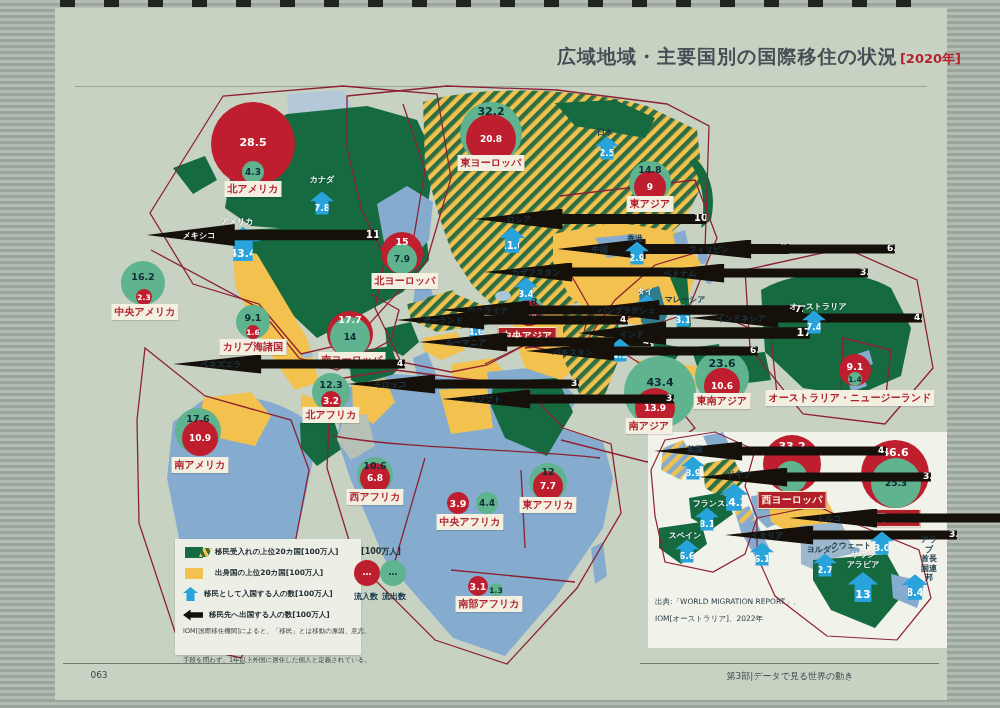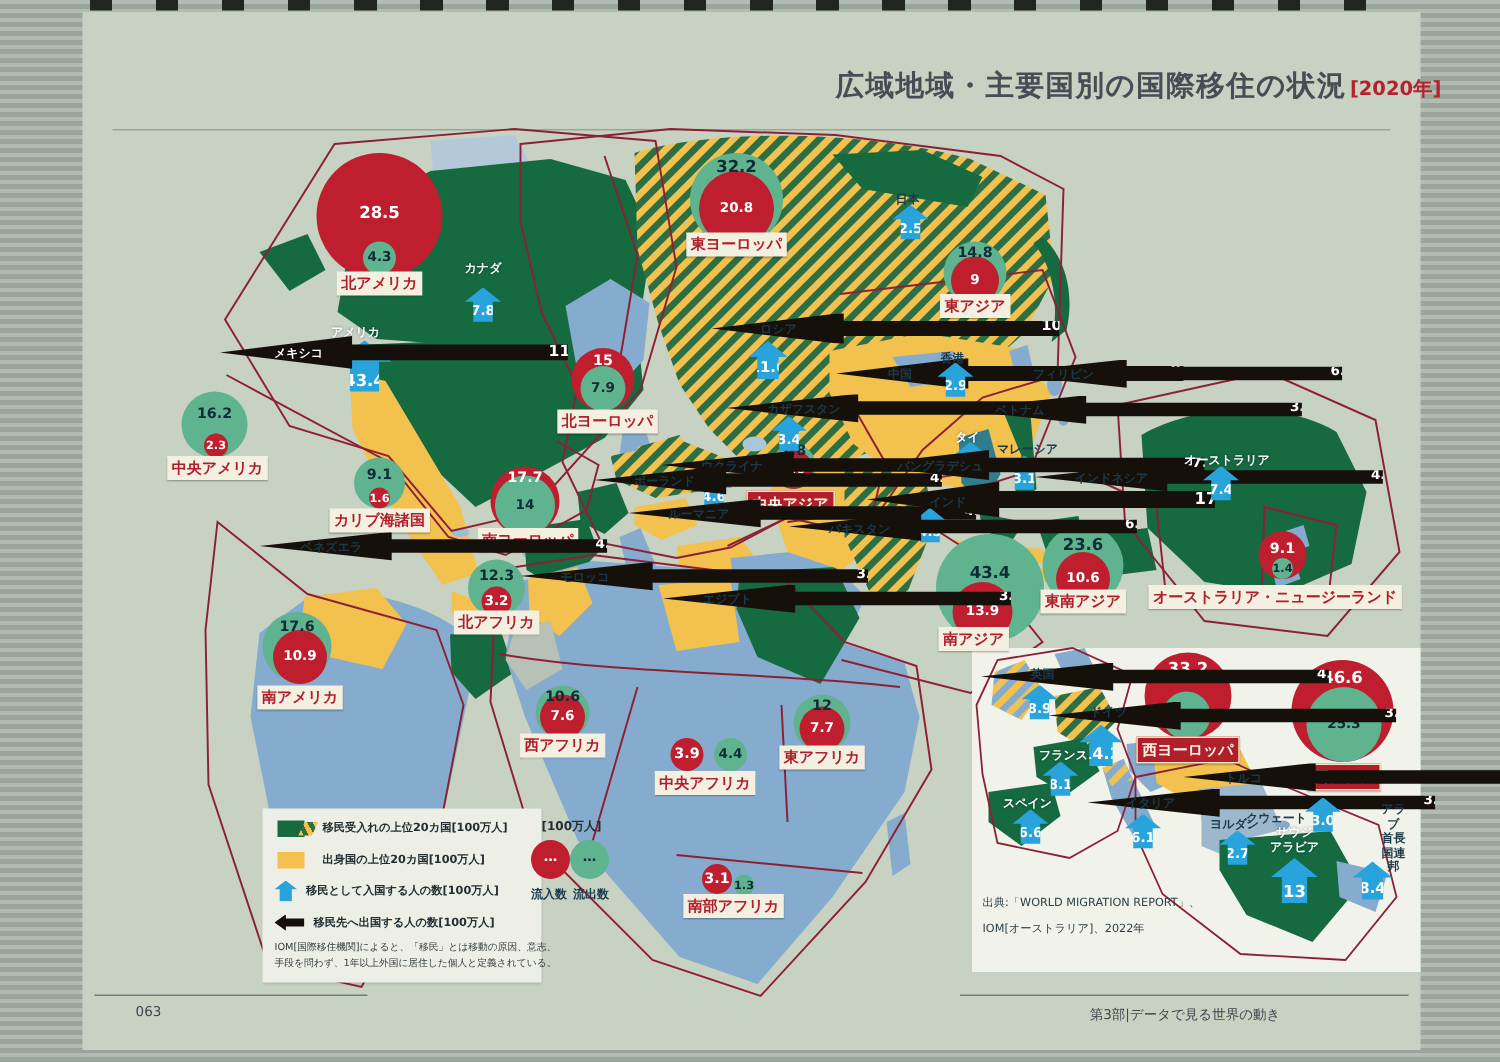--- a/index.html
+++ b/index.html
@@ -213,21 +213,21 @@
       <span class="rval tout" style="left: 295px; top: 329px; font-size: 9px;">14</span>
       <div class="rlabel" style="left: 297px; top: 352px;">南ヨーロッパ</div>
       <div class="circ cout" style="left: 257px; top: 365px; width: 38px; height: 38px;"></div>
       <div class="circ cin" style="left: 266px; top: 383px; width: 20px; height: 20px;"></div>
       <span class="rval tout" style="left: 276px; top: 376px; font-size: 9.5px;">12.3</span>
       <span class="rval tin" style="left: 276px; top: 393px; font-size: 9px;">3.2</span>
       <div class="rlabel" style="left: 276px; top: 407px;">北アフリカ</div>
       <div class="circ cout" style="left: 302px; top: 449px; width: 36px; height: 36px;"></div>
       <div class="circ cin" style="left: 305px; top: 455px; width: 30px; height: 30px;"></div>
       <span class="rval tout" style="left: 320px; top: 457px; font-size: 9.5px;">10.6</span>
-      <span class="rval tin" style="left: 320px; top: 470px; font-size: 9px;">7.6</span>
+      <span class="rval tin" style="left: 320px; top: 470px; font-size: 9px;">6.8</span>
       <div class="rlabel" style="left: 320px; top: 489px;">西アフリカ</div>
       <div class="circ cin" style="left: 392px; top: 484px; width: 22px; height: 22px;"></div>
       <div class="circ cout" style="left: 421px; top: 484px; width: 22px; height: 22px;"></div>
       <span class="rval tin" style="left: 403px; top: 495px; font-size: 9.5px;">3.9</span>
       <span class="rval tout" style="left: 432px; top: 495px; font-size: 9px;">4.4</span>
       <div class="rlabel" style="left: 415px; top: 514px;">中央アフリカ</div>
       <div class="circ cout" style="left: 474px; top: 455px; width: 38px; height: 38px;"></div>
       <div class="circ cin" style="left: 478px; top: 463px; width: 30px; height: 30px;"></div>
       <span class="rval tout" style="left: 493px; top: 463px; font-size: 9.5px;">12</span>
       <span class="rval tin" style="left: 493px; top: 478px; font-size: 9px;">7.7</span>
@@ -441,21 +441,21 @@
           <span class="sw sw2"></span>
           <span class="ltext">移民として入国する人の数[100万人]</span>
         </div>
         <div class="lrow">
           <span class="sw sw3"></span>
           <span class="ltext">移民先へ出国する人の数[100万人]</span>
         </div>
       </div>
   </div>
   <div class="lnote" style="top:619px;">IOM[国際移住機関]によると、「移民」とは移動の原因、意志、</div>
-  <div class="lnote" style="top:630px;text-align:center;">手段を問わず、1年以上外国に居住した個人と定義されている。</div>
+  <div class="lnote" style="top:648px;text-align:center;">手段を問わず、1年以上外国に居住した個人と定義されている。</div>
 
   <span class="lcirc-unit" style="left:326px;top:543px;">[100万人]</span>
   <div class="circ cin" style="left:299px;top:552px;width:26px;height:26px;"></div>
   <div class="circ cout" style="left:325px;top:552px;width:26px;height:26px;"></div>
   <span class="ldots tin" style="left:312px;top:565px;">…</span>
   <span class="ldots tout" style="left:338px;top:565px;">…</span>
   <span class="lcirc-label" style="left:311px;top:588px;">流入数</span>
   <span class="lcirc-label" style="left:339px;top:588px;">流出数</span>
 
   <div class="inset-src" style="left:600px;top:589px;">出典:「WORLD MIGRATION REPORT」、</div>

